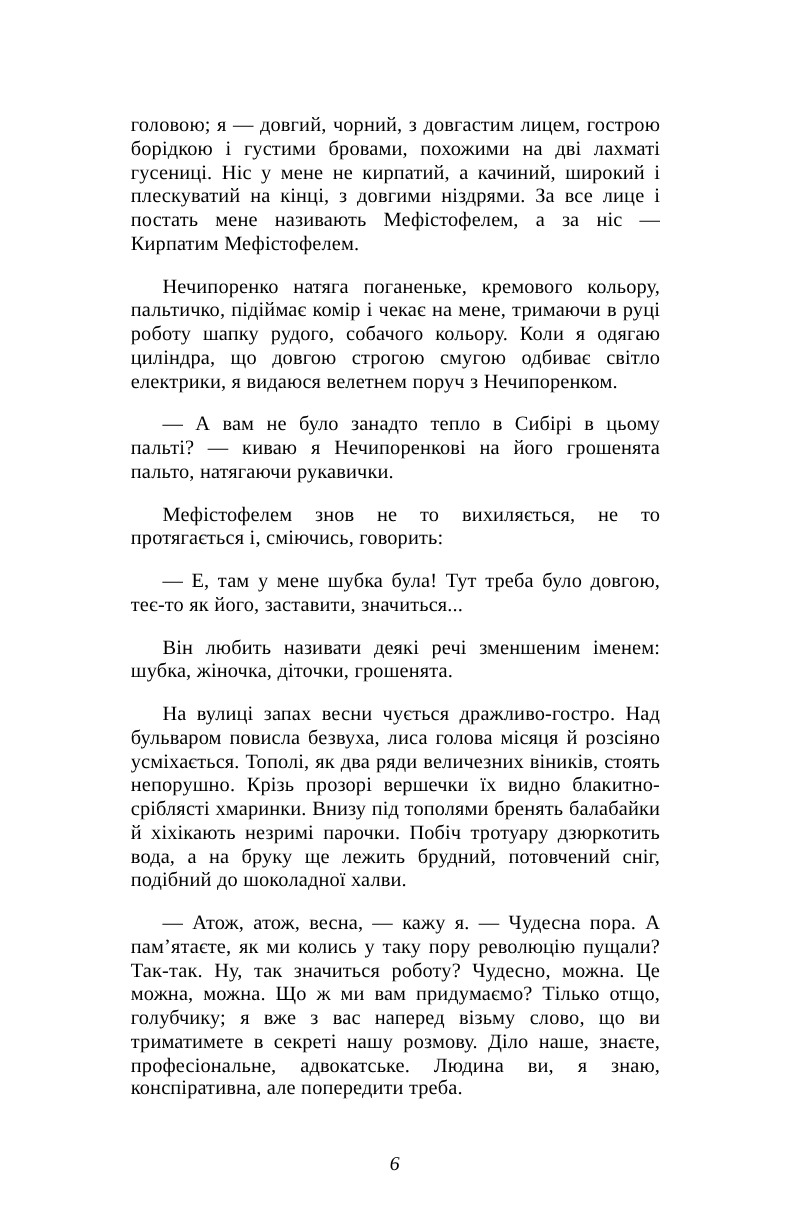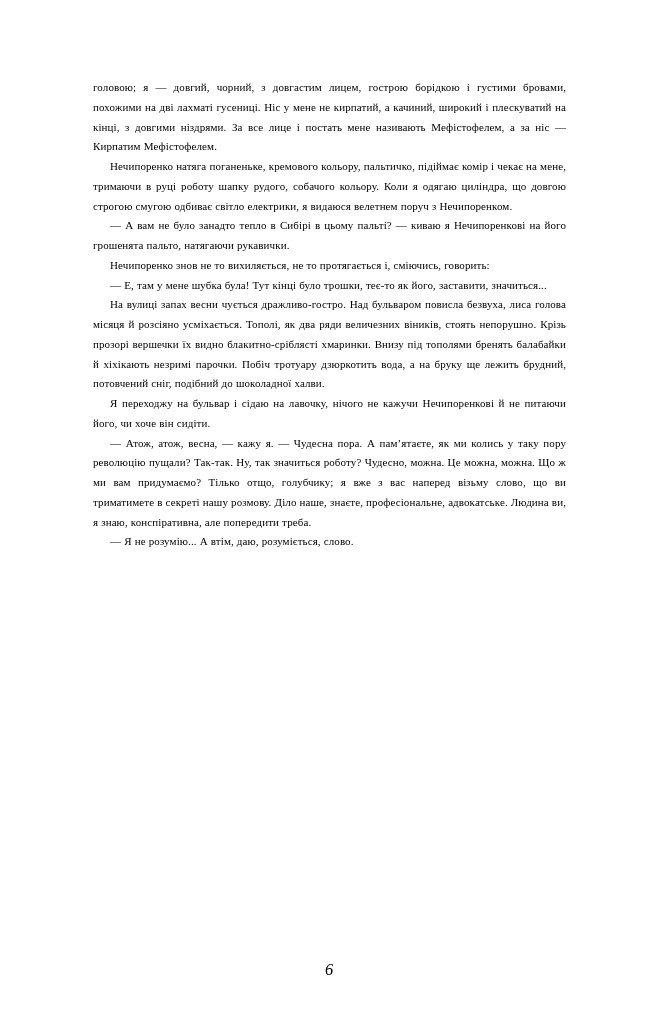--- a/index.html
+++ b/index.html
@@ -20,25 +20,25 @@
     background: #ffffff;
     overflow: hidden;
   }
   .text-block {
     position: absolute;
     left: 93px;
     top: 78px;
     width: 473px;
   }
   p.para {
-    margin: 0;
+    margin: 16px;
     text-align: justify;
     text-align-last: left;
     text-indent: 1.55em;
-    font-size: 11px;
+    font-size: 17px;
     line-height: 19.75px;
     letter-spacing: 0.1px;
     word-spacing: 0.2px;
     hyphens: manual;
     -webkit-hyphens: manual;
   }
   p.para.cont {
     text-indent: 0;
   }
   
@@ -56,23 +56,22 @@
 </style>
 </head>
 <body>
 
 <div class="page">
 
   <div class="text-block">
     <p class="para cont">головою; я — довгий, чорний, з довгастим лицем, гострою борідкою і густими бровами, похожими на дві лахматі гусениці. Ніс у мене не кирпатий, а качиний, широкий і плескуватий на кінці, з довгими ніздрями. За все лице і постать мене називають Мефістофелем, а за ніс — Кирпатим Мефістофелем.</p>
     <p class="para">Нечипоренко натяга поганеньке, кремового кольору, пальтичко, підіймає комір і чекає на мене, тримаючи в руці роботу шапку рудого, собачого кольору. Коли я одягаю циліндра, що довгою строгою смугою одбиває світло електрики, я видаюся велетнем поруч з Нечипоренком.</p>
     <p class="para">— А вам не було занадто тепло в Сибірі в цьому пальті? — киваю я Нечипоренкові на його грошенята пальто, натягаючи рукавички.</p>
-    <p class="para">Нечипоренко знов не то вихиляється, не то протягається і, сміючись, говорить:</p>
-    <p class="para">— Е, там у мене шубка була! Тут кінці було трошки, теє-то як його, заставити, значиться...</p>
+    <p class="para">Мефістофелем знов не то вихиляється, не то протягається і, сміючись, говорить:</p>
+    <p class="para">— Е, там у мене шубка була! Тут треба було довгою, теє-то як його, заставити, значиться...</p>
+    <p class="para">Він любить називати деякі речі зменшеним іменем: шубка, жіночка, діточки, грошенята.</p>
     <p class="para">На вулиці запах весни чується дражливо-гостро. Над бульваром повисла безвуха, лиса голова місяця й розсіяно усміхається. Тополі, як два ряди величезних віників, стоять непорушно. Крізь прозорі вершечки їх видно блакитно-сріблясті хмаринки. Внизу під тополями бренять балабайки й хіхікають незримі парочки. Побіч тротуару дзюркотить вода, а на бруку ще лежить брудний, потовчений сніг, подібний до шоколадної халви.</p>
-    <p class="para">Я переходжу на бульвар і сідаю на лавочку, нічого не кажучи Нечипоренкові й не питаючи його, чи хоче він сидіти.</p>
     <p class="para">— Атож, атож, весна, — кажу я. — Чудесна пора. А пам’ятаєте, як ми колись у таку пору революцію пущали? Так-так. Ну, так значиться роботу? Чудесно, можна. Це можна, можна. Що ж ми вам придумаємо? Тілько отщо, голубчику; я вже з вас наперед візьму слово, що ви триматимете в секреті нашу розмову. Діло наше, знаєте, професіональне, адвокатське. Людина ви, я знаю, конспіративна, але попередити треба.</p>
-    <p class="para">— Я не розумію... А втім, даю, розуміється, слово.</p>
   </div>
 
   <div class="folio">6</div>
 
 </div>
 
 </body></html>

